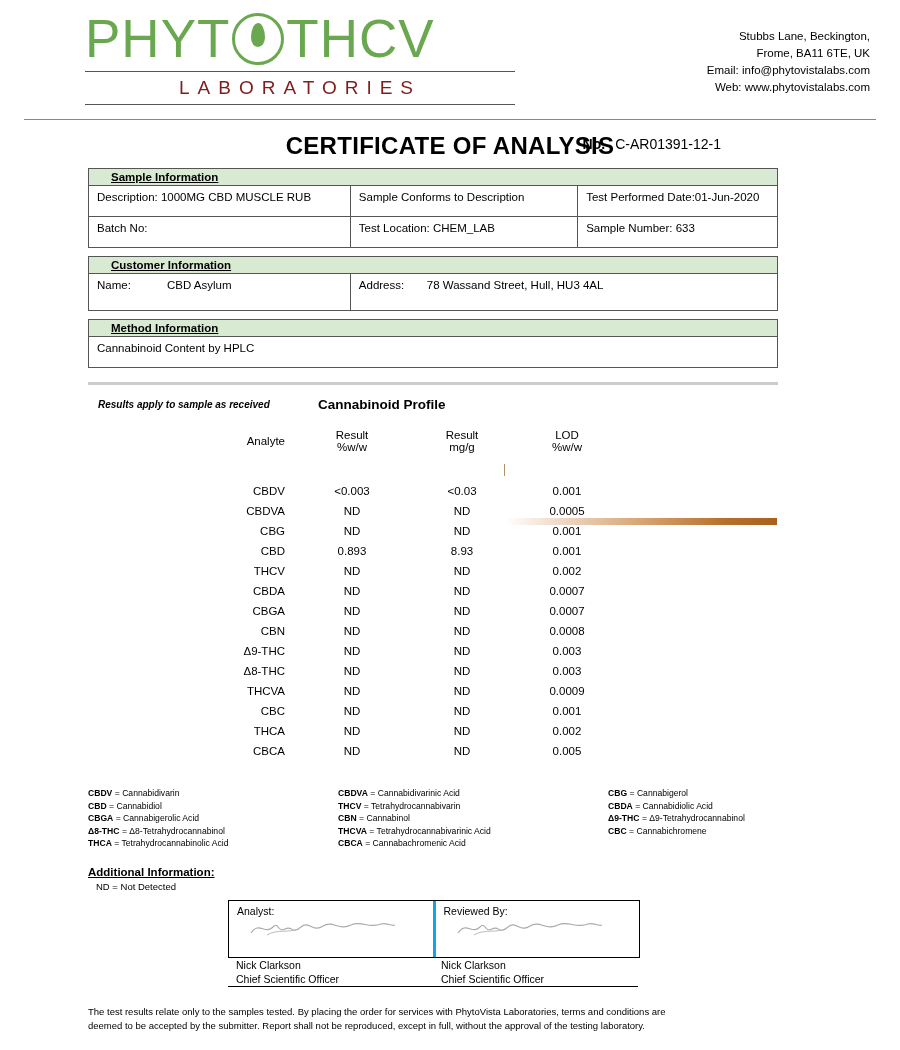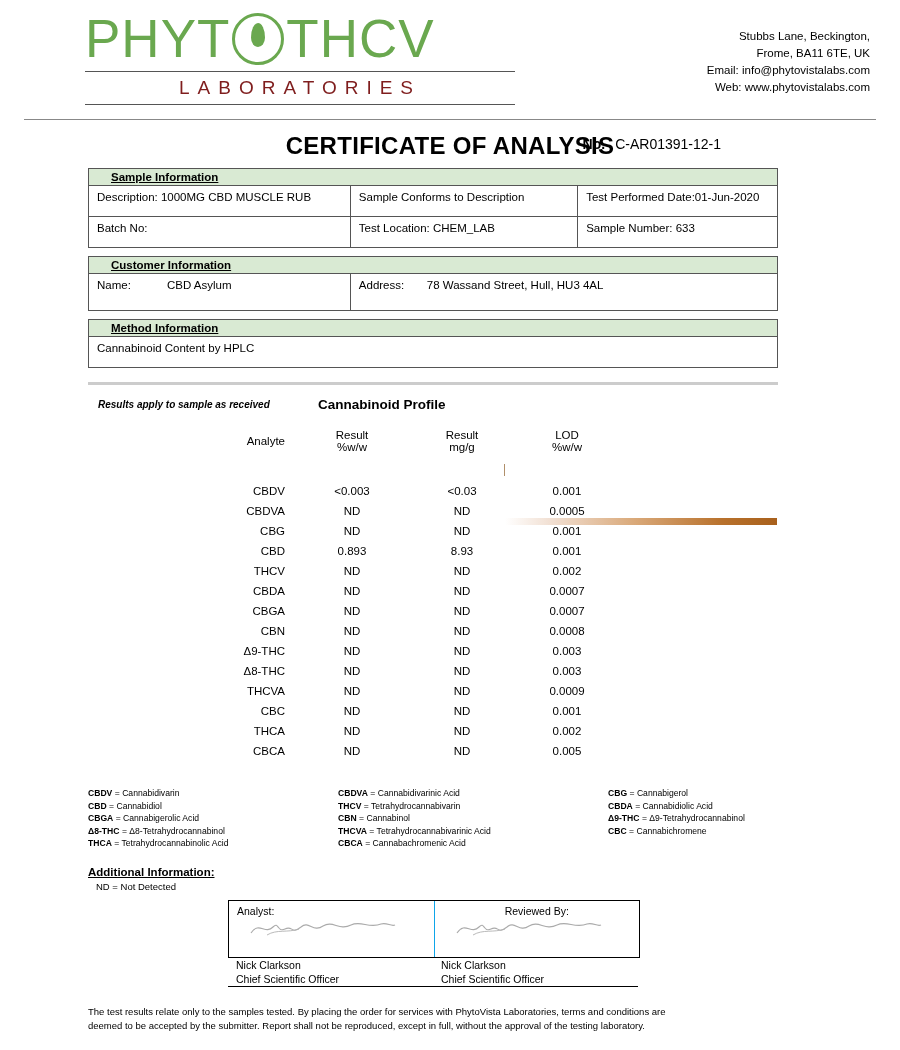--- a/index.html
+++ b/index.html
@@ -243,21 +243,21 @@
     display: flex;
     height: 56px;
     position: relative;
   }
   .sig-cell {
     flex: 1;
     padding: 4px 8px;
     font-size: 10.5px;
     position: relative;
   }
-  .sig-cell + .sig-cell { border-left: 1px solid #0ea5e9; text-align: center; }
+  .sig-cell + .sig-cell { border-left: 3px solid #0ea5e9; }
   .sig-scribble {
     position: absolute;
     left: 18px;
     top: 16px;
     width: 150px;
     height: 22px;
     opacity: 0.45;
   }
   .sig-names {
     margin-left: 228px;

